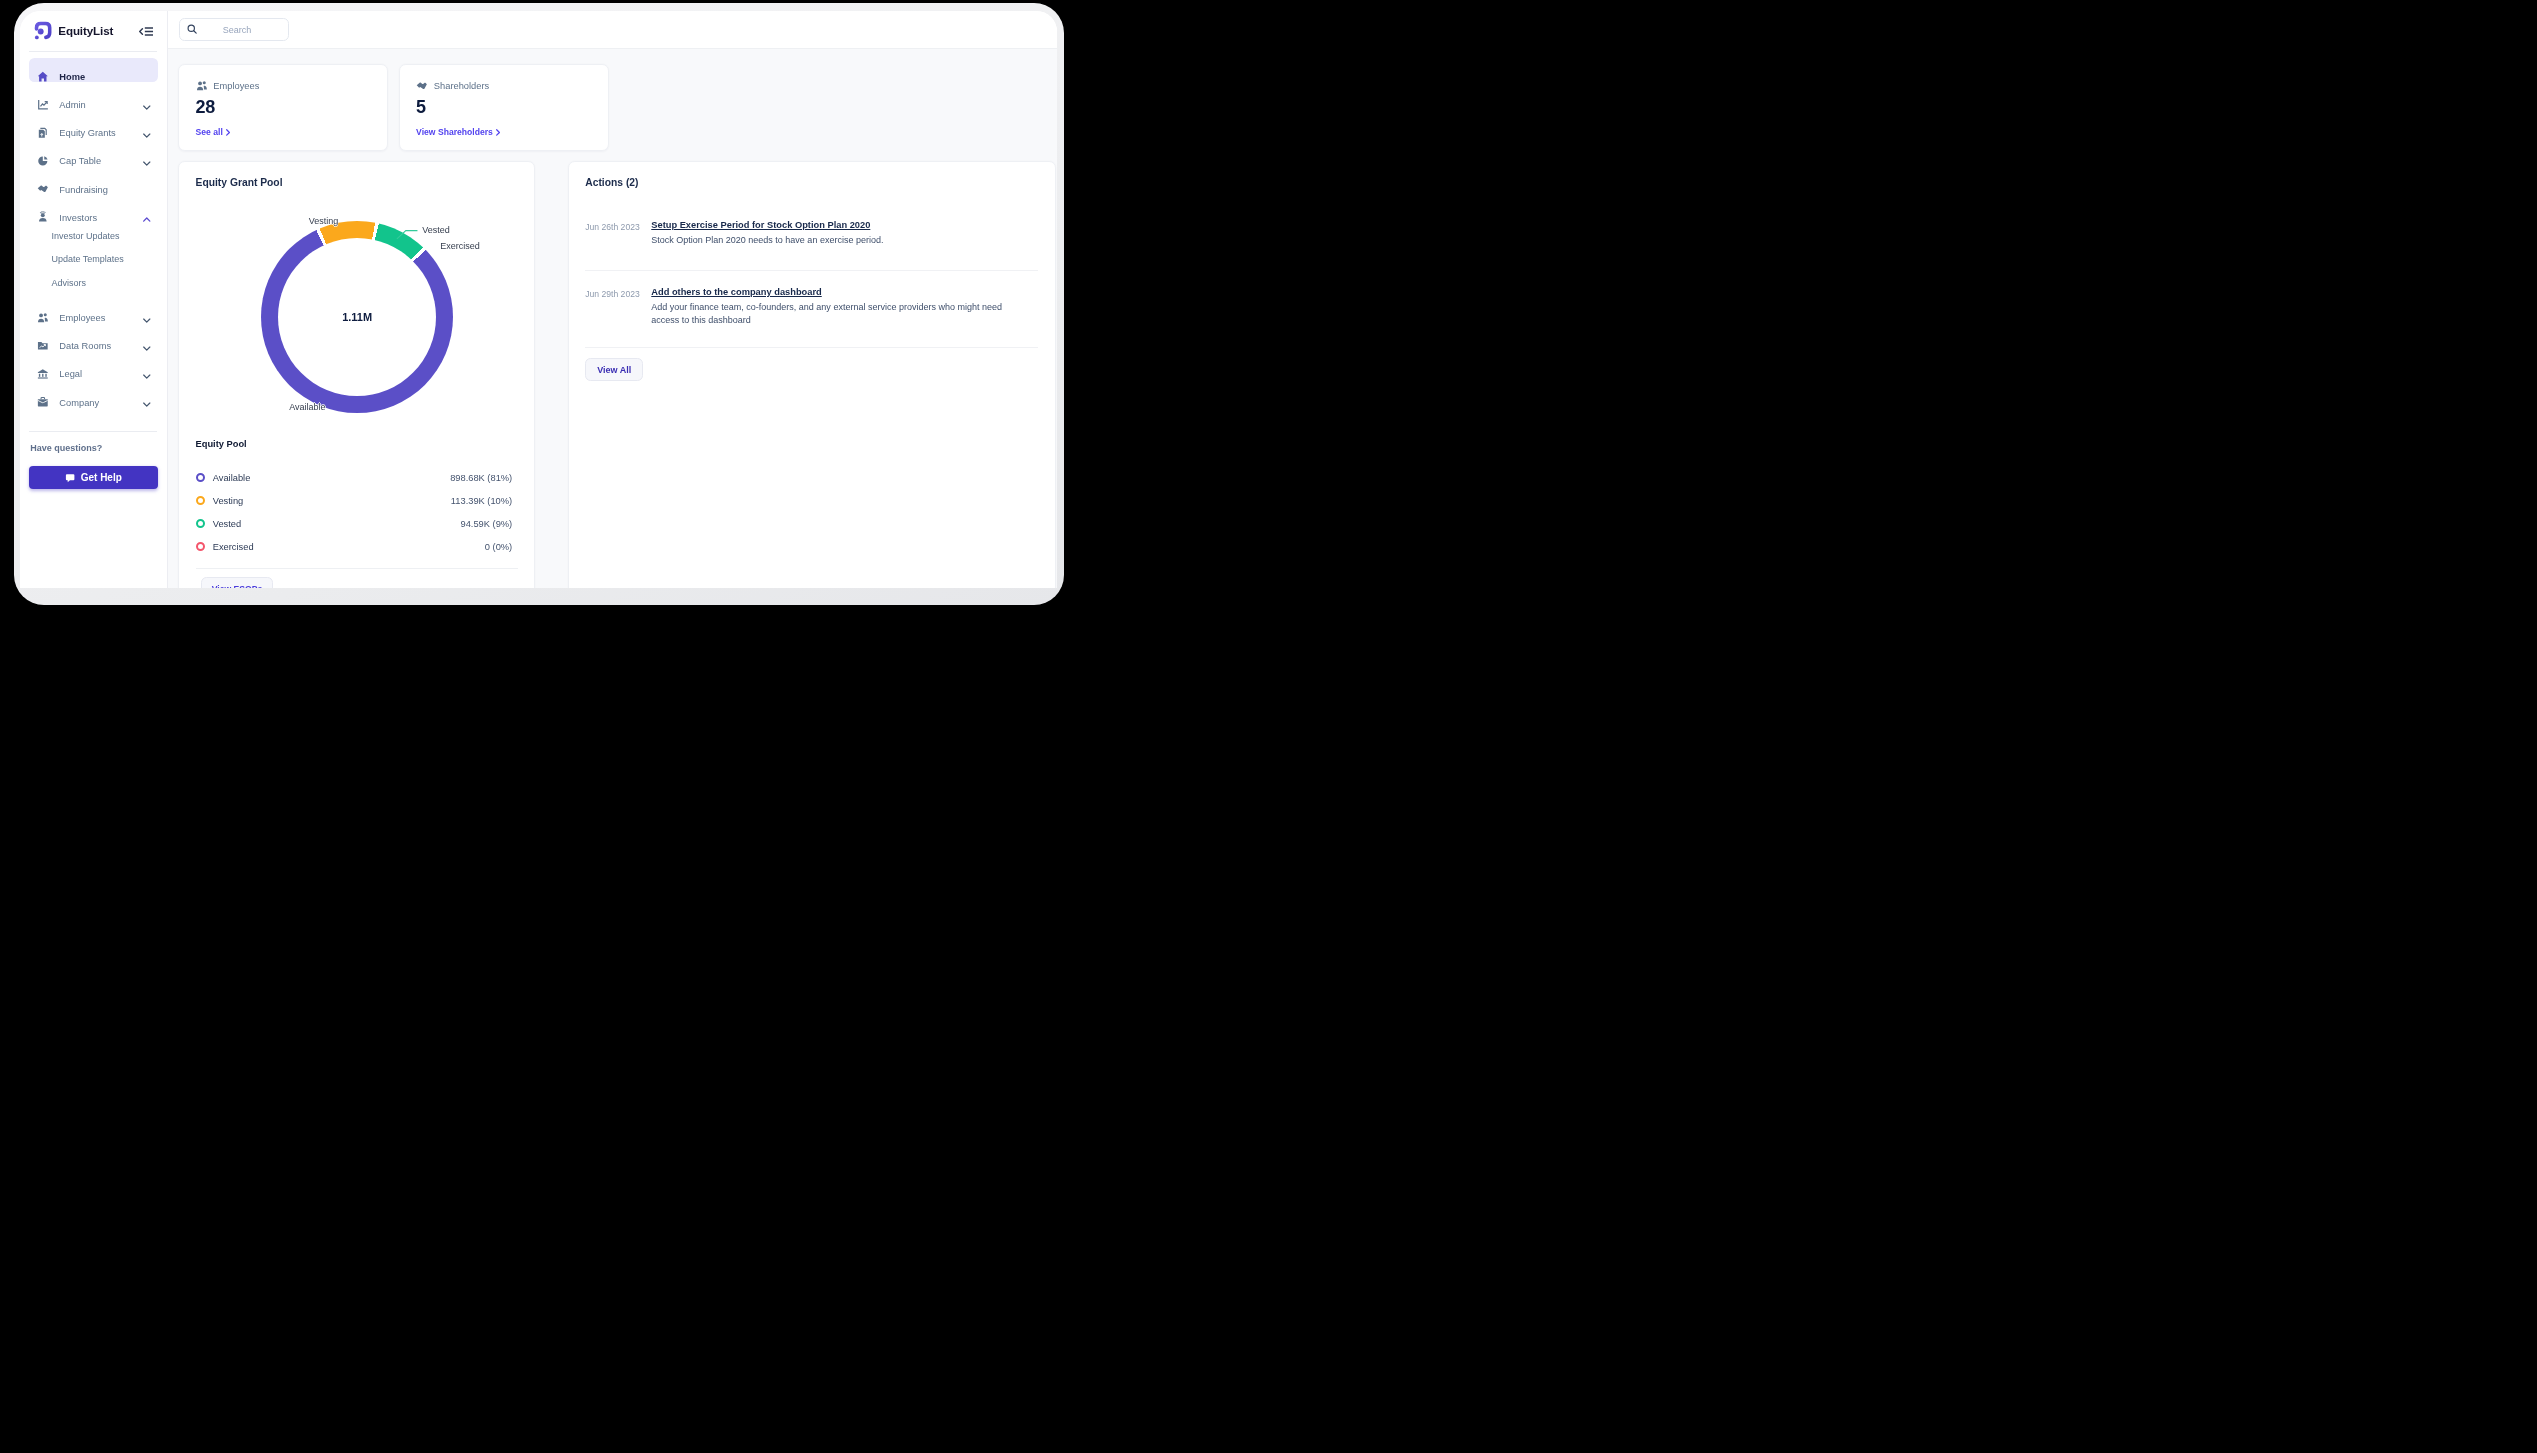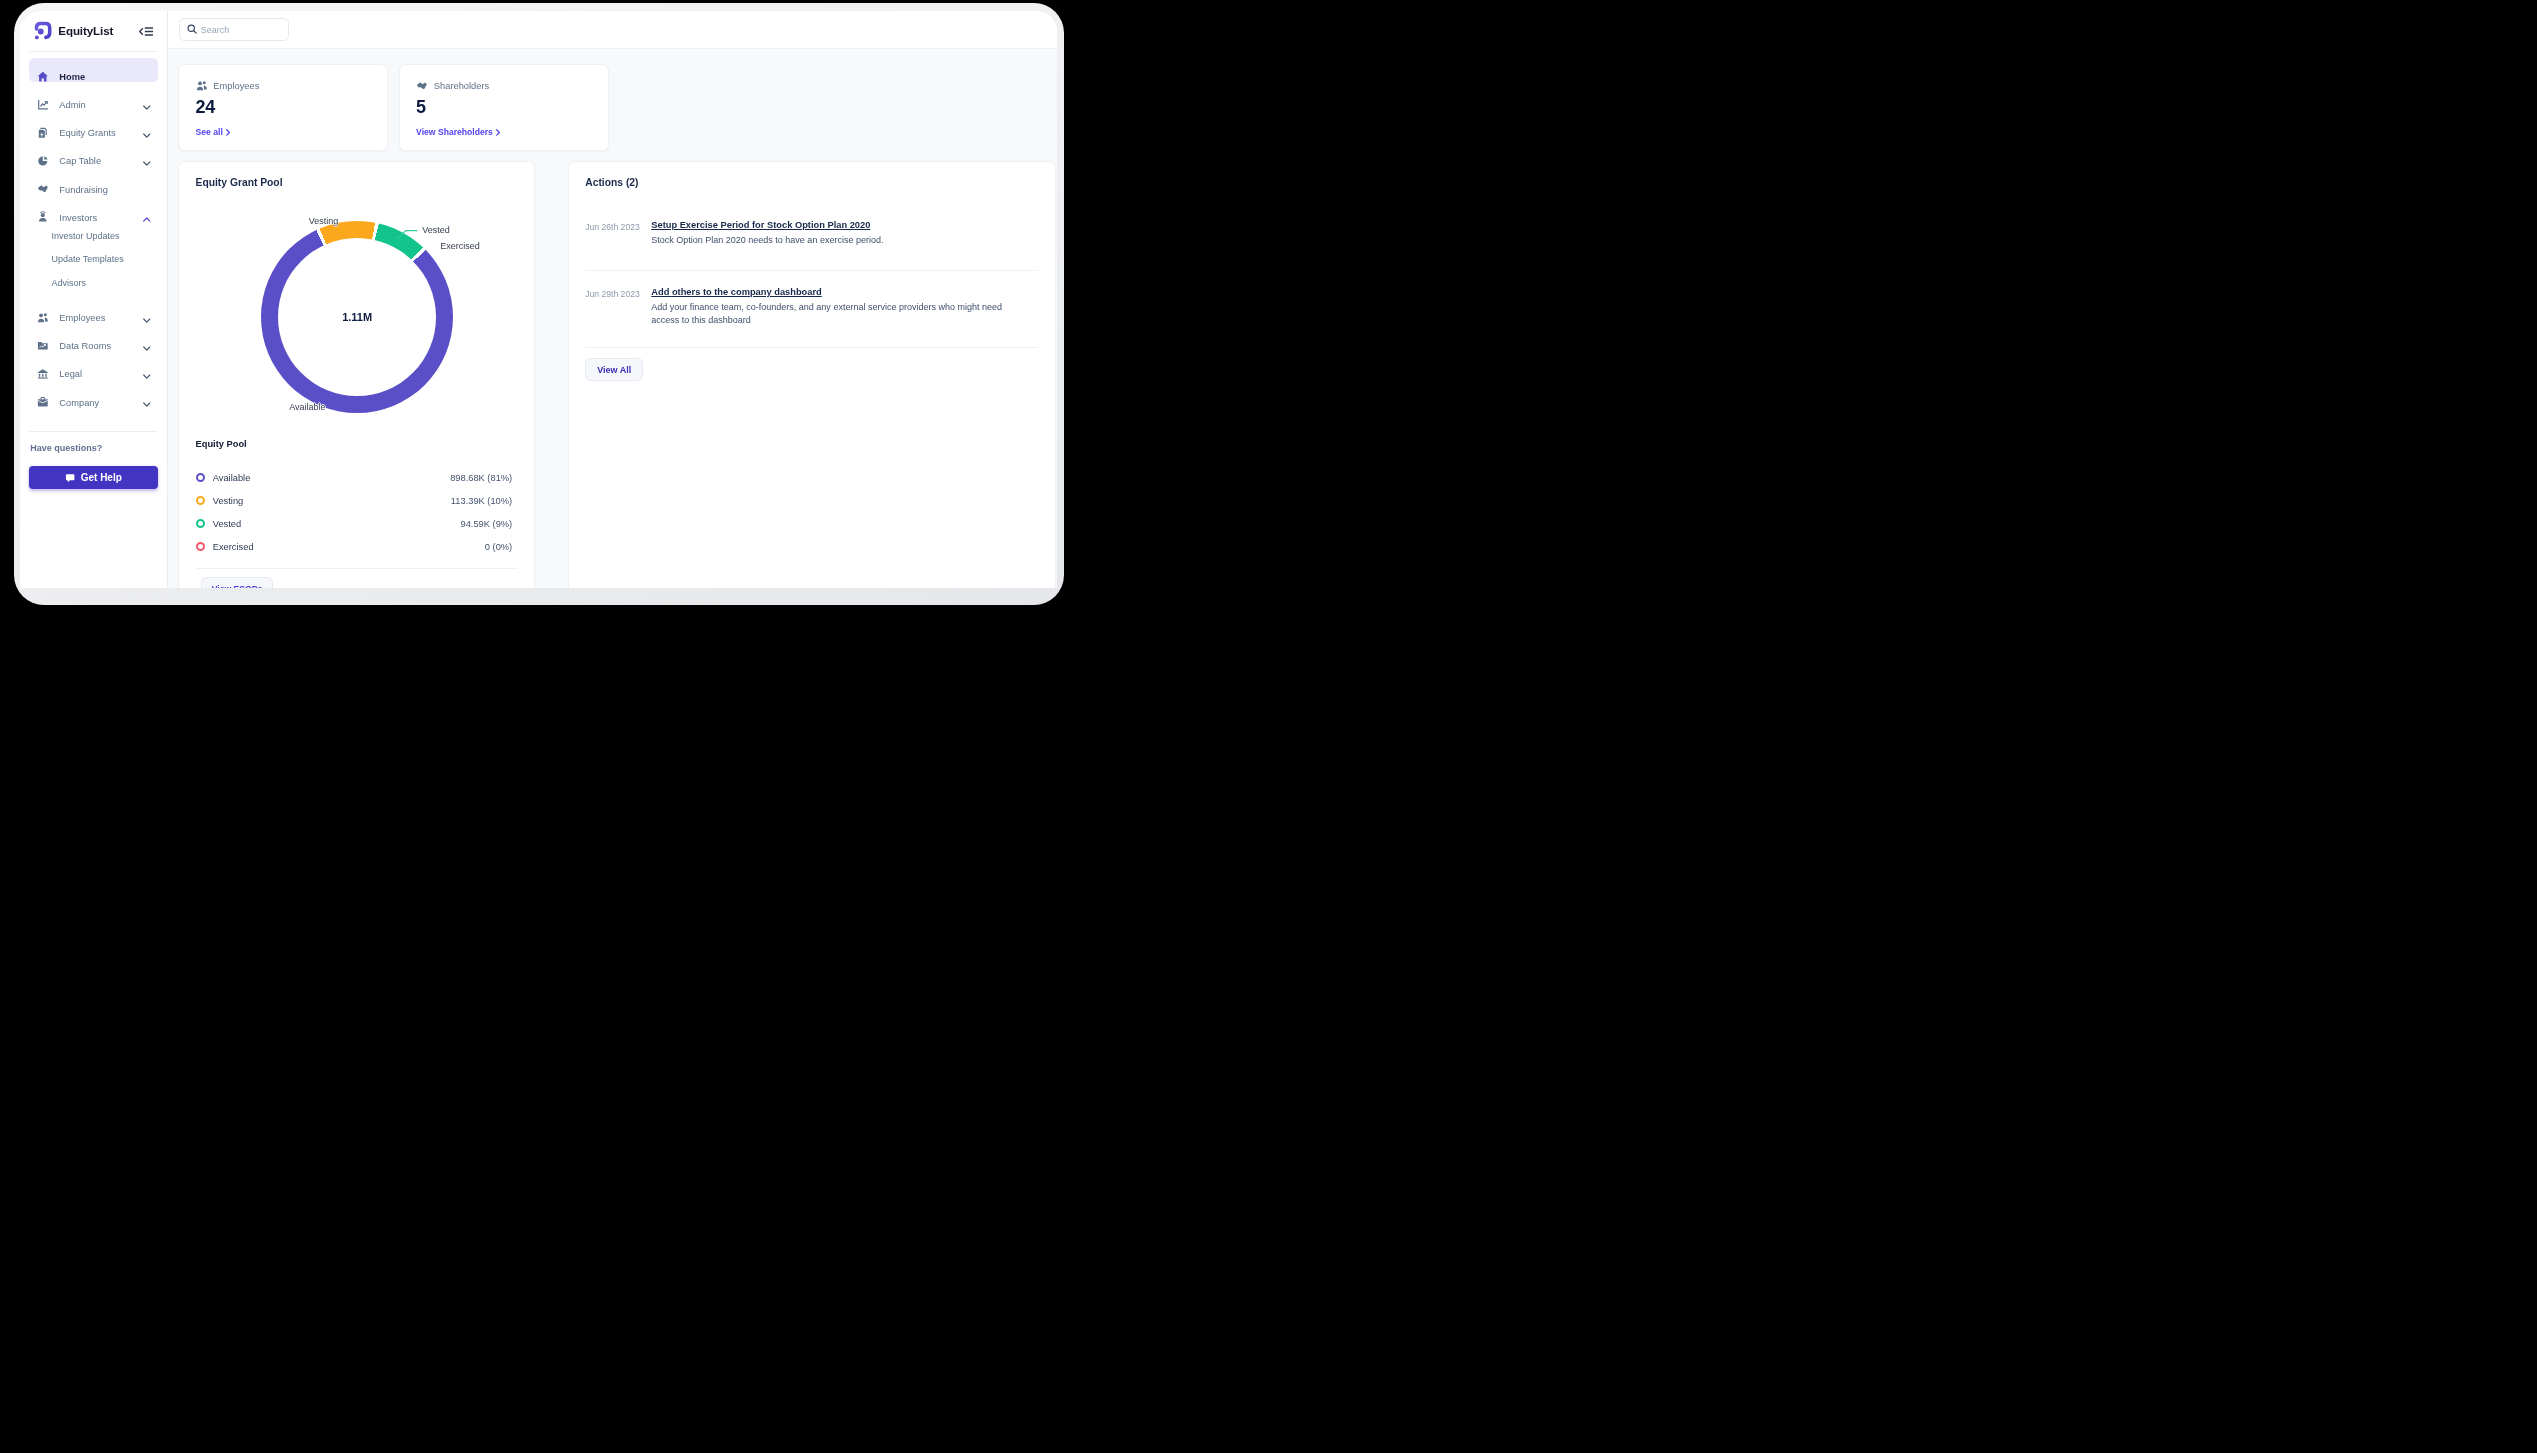--- a/index.html
+++ b/index.html
@@ -31,21 +31,21 @@
   .nav-item.after-sub{margin-top:7.5px;}
   .foot-divider{position:absolute;left:9.6px;right:9.6px;top:420px;border-top:0.7px solid #eaecf1;}
   .have-q{position:absolute;left:10.3px;top:432px;font-size:9px;font-weight:700;color:#60708c;}
   .get-help{position:absolute;left:9px;right:9px;top:455px;height:23px;border-radius:4.1px;
             background:#4334c2;color:#fff;font-size:10px;font-weight:700;display:flex;
             align-items:center;justify-content:center;gap:5.5px;cursor:pointer;box-shadow:0 1.4px 3.4px rgba(67,52,194,.35);}
 
   
   .header{position:absolute;left:148px;top:0;right:0;height:38px;background:#fff;border-bottom:0.7px solid #eef0f3;}
   .search{position:absolute;left:11.6px;top:6.9px;width:110px;height:23px;border:0.7px solid #e4e8ef;
-          border-radius:5.5px;display:flex;align-items:center;gap:1px;padding:0 6.9px;background:#fff;}
+          border-radius:5.5px;display:flex;align-items:center;gap:23px;padding:0 6.9px;background:#fff;}
   .search input{border:none;outline:none;width:75px;font-size:9px;color:#33435e;background:transparent;}
   .search input::placeholder{color:#98a5bc;}
 
   
   .main{position:absolute;left:148px;top:38px;right:0;bottom:0;background:#f8f9fb;overflow:hidden;}
   .card{background:#fff;border:0.7px solid #eef0f4;border-radius:6.9px;box-shadow:0 0.7px 2.1px rgba(20,30,70,.04);}
 
   .stats{position:absolute;left:10.3px;top:15px;right:6.9px;height:87px;
          display:grid;grid-template-columns:repeat(4,1fr);gap:10.3px;}
   .stat{padding:15px 16.4px 0;}
@@ -316,21 +316,21 @@
               <span>
                 <svg width="11.6" height="11.6" viewBox="0 0 16 16">
                     <circle cx="5.6" cy="4.8" r="2.6" fill="#5d7189"></circle>
                     <path d="M1.3 14 C1.3 10.9 3.2 9.3 5.6 9.3 C8 9.3 9.9 10.9 9.9 14 Z" fill="#5d7189"></path>
                     <circle cx="11.4" cy="3.9" r="2.1" fill="#5d7189"></circle>
                     <path d="M10.6 8.2 C13 7.6 15 9.4 15 13.2 H11 C11 11.2 10.9 9.5 10.6 8.2 Z" fill="#5d7189"></path>
                   </svg>
               </span>
               <span>Employees</span>
             </div>
-            <div class="stat-value">24</div>
+            <div class="stat-value">28</div>
             <div class="stat-link">
               <span>See all</span>
               <span>
                   <svg width="4.1" height="6.9" viewBox="0 0 6 10">
                     <path d="M1 1 L5 5 L1 9" fill="none" stroke="currentColor" stroke-width="1.8" stroke-linecap="round" stroke-linejoin="round"></path>
                   </svg>
                 </span>
             </div>
           </div>
 

